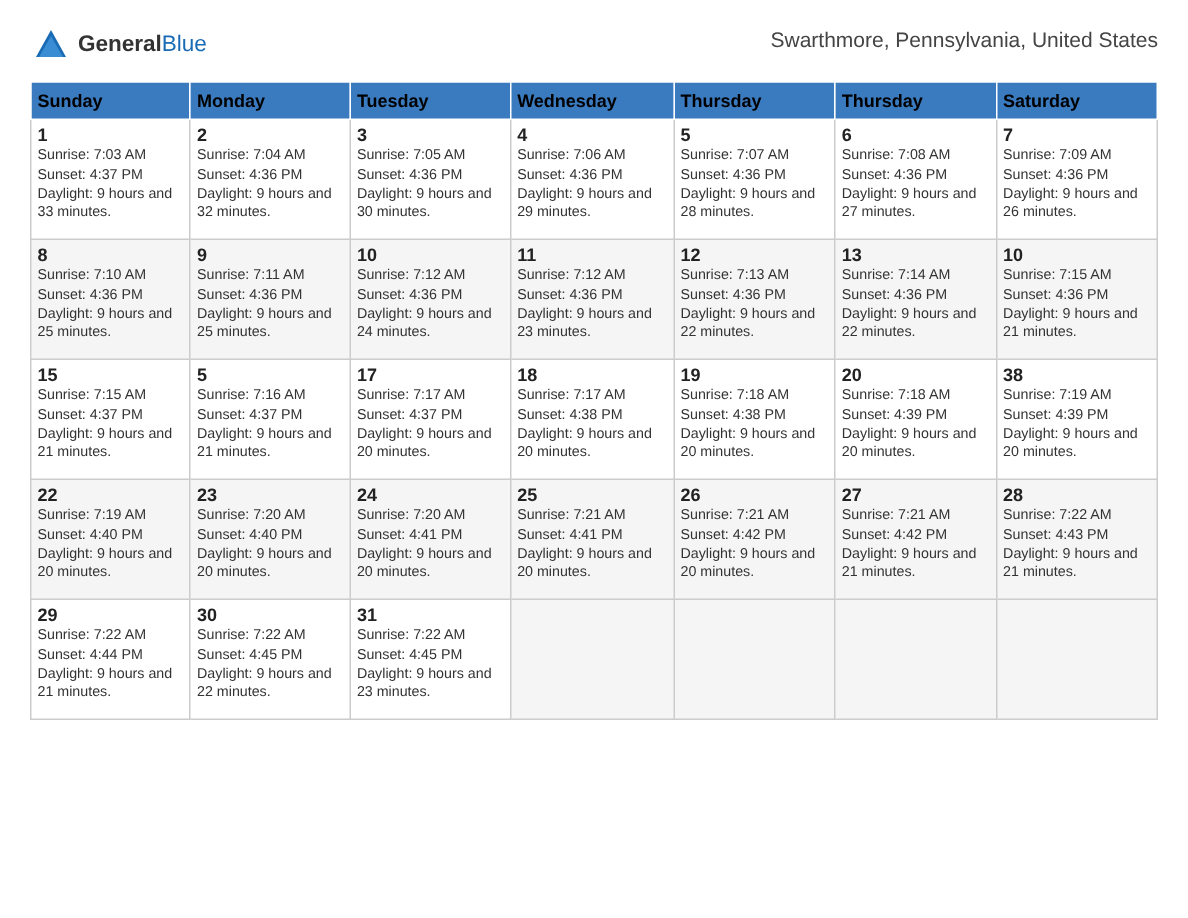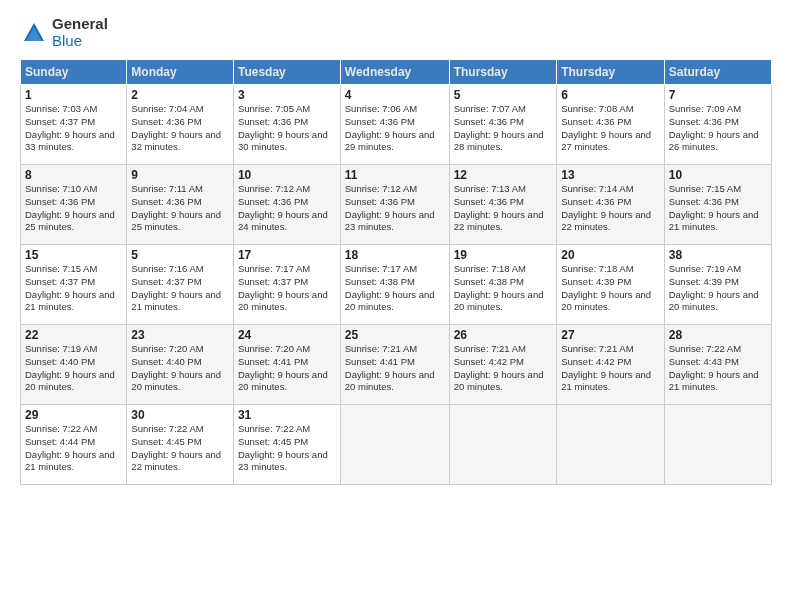--- a/index.html
+++ b/index.html
@@ -21,21 +21,20 @@
       align-items: flex-start;
       margin-bottom: 10px;
     }
     .logo {
       display: flex;
       align-items: center;
       gap: 4px;
     }
     .logo-text {
       display: flex;
-      flex-direction: column;
       line-height: 1.1;
     }
     .logo-general {
       font-size: 15px;
       font-weight: bold;
       color: #333;
     }
     .logo-blue {
       font-size: 15px;
       font-weight: normal;
@@ -59,21 +58,21 @@
       color: #444;
       margin-top: 2px;
     }
     .calendar {
       width: 100%;
       border-collapse: collapse;
       font-size: 10px;
     }
     .calendar thead tr th {
       background-color: #3a7abf;
-      color: #e5e5e5;
+      color: #000000;
       padding: 5px 4px;
       text-align: left;
       font-size: 12px;
       font-weight: bold;
       border: 1px solid #fff;
     }
     .calendar tbody tr td {
       border: 1px solid #ccc;
       vertical-align: top;
       padding: 3px 4px;
@@ -109,20 +108,21 @@
       <svg class="logo-icon" viewBox="0 0 28 28" xmlns="http://www.w3.org/2000/svg">
         <polygon points="14,4 24,22 4,22" fill="#1a6bb5"></polygon>
         <polygon points="14,8 22,22 6,22" fill="#5ab0f0" opacity="0.5"></polygon>
       </svg>
       <div class="logo-text">
         <span class="logo-general">General</span>
         <span class="logo-blue">Blue</span>
       </div>
     </div>
     <div class="title-section">
+      <div class="location">Swarthmore, Pennsylvania, United States</div>
     </div>
   </div>
 
   <table class="calendar">
     <thead>
       <tr>
         <th>Sunday</th>
         <th>Monday</th>
         <th>Tuesday</th>
         <th>Wednesday</th>

